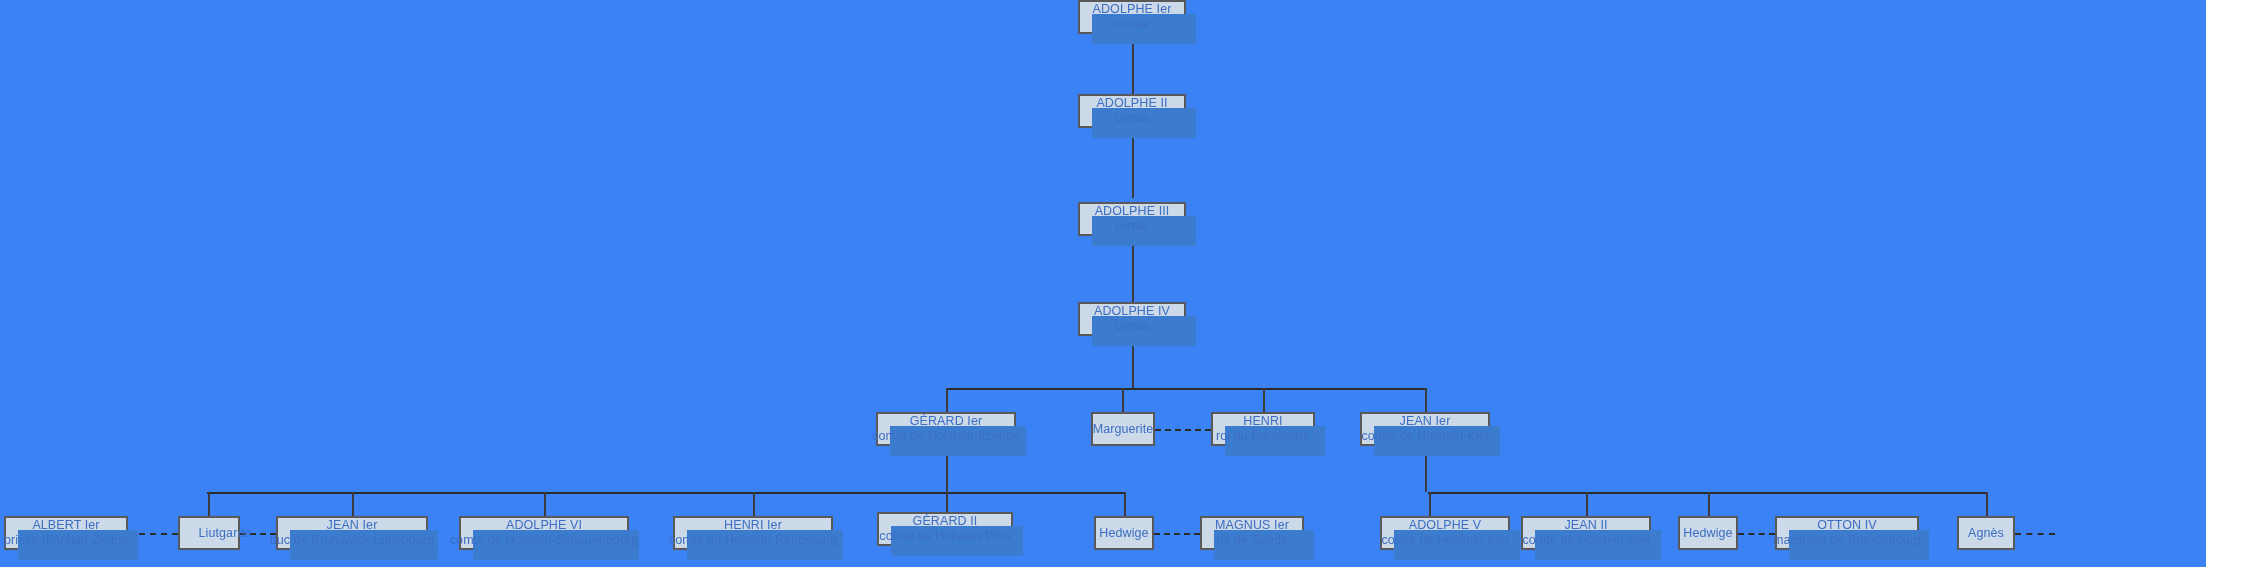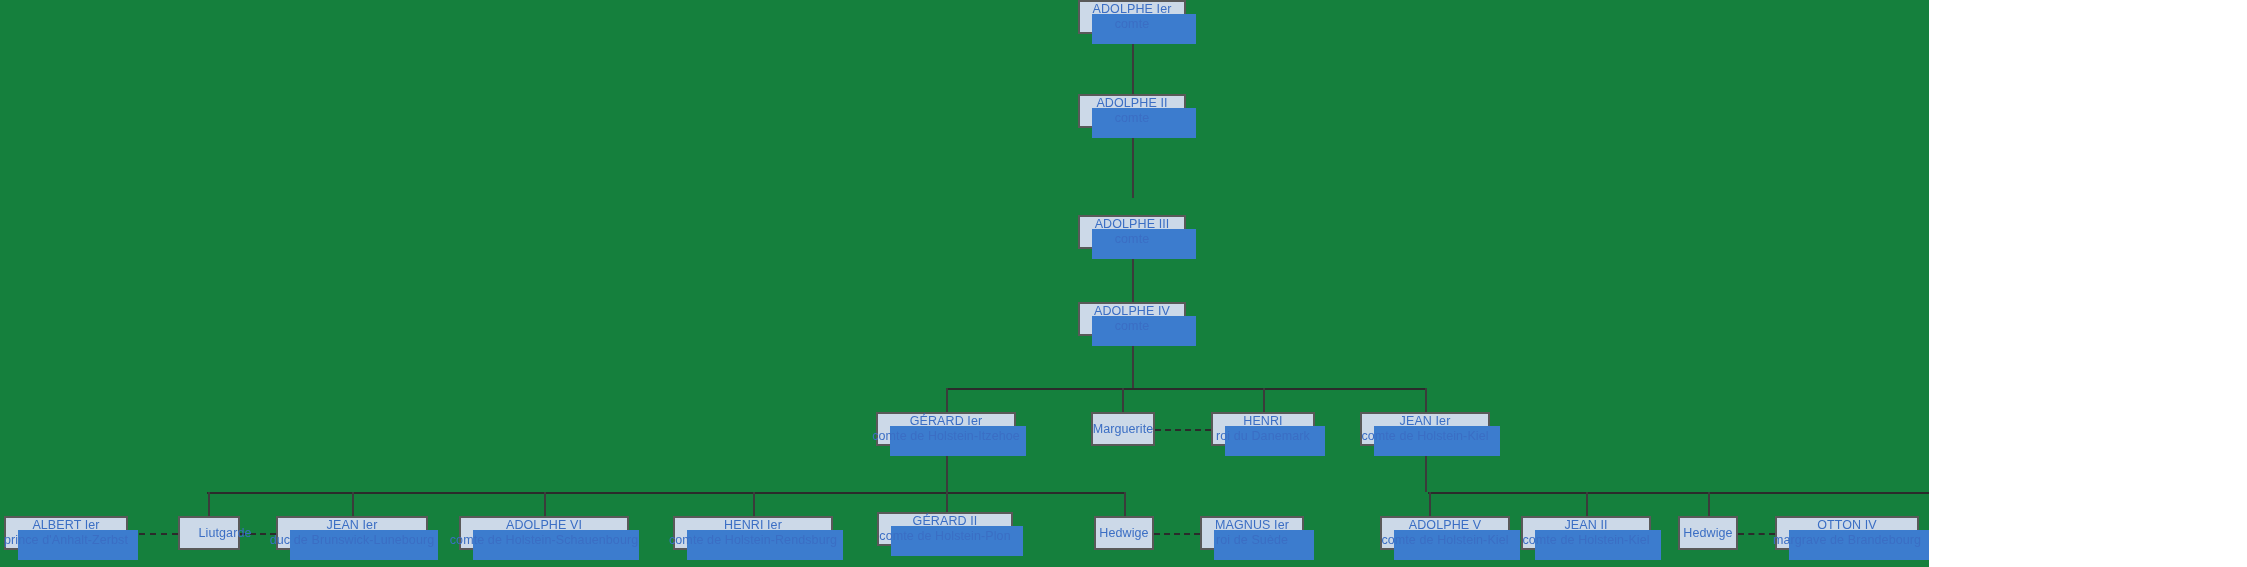--- a/index.html
+++ b/index.html
@@ -1,21 +1,21 @@
 <!DOCTYPE html>
 <html><head>
 <meta charset="utf-8">
 <style>
   html,body{margin:0;padding:0;background:#ffffff;}
   body{font-family:"Liberation Sans","DejaVu Sans",sans-serif;}
   #chart{
     position:relative;
-    width:1929px;
+    width:2206px;
     height:567px;
-    background:#15803d;
+    background:#3b82f6;
     overflow:hidden;
   }
   
   .node{
     position:absolute;
     box-sizing:border-box;
     background:#ccd9e8;
     border:2px solid #595959;
     color:#3b6ec4;
     display:flex;
@@ -95,21 +95,21 @@
     <div class="marriage" style="left: 1738px; top: 533px; width: 37px;"></div>
     <div class="marriage" style="left: 2015px; top: 533px; width: 40px;"></div>
     <div class="node shadowed" style="left: 1078px; top: 0px; width: 108px; height: 34px;">
       <div class="l1">ADOLPHE Ier</div>
       <div class="l2">comte</div>
     </div>
     <div class="node shadowed" style="left: 1078px; top: 94px; width: 108px; height: 34px;">
       <div class="l1">ADOLPHE II</div>
       <div class="l2">comte</div>
     </div>
-    <div class="node shadowed" style="left: 1078px; top: 215px; width: 108px; height: 34px;">
+    <div class="node shadowed" style="left: 1078px; top: 202px; width: 108px; height: 34px;">
       <div class="l1">ADOLPHE III</div>
       <div class="l2">comte</div>
     </div>
     <div class="node shadowed" style="left: 1078px; top: 302px; width: 108px; height: 34px;">
       <div class="l1">ADOLPHE IV</div>
       <div class="l2">comte</div>
     </div>
     <div class="node shadowed" style="left: 876px; top: 412px; width: 140px; height: 34px;">
       <div class="l1">GÉRARD Ier</div>
       <div class="l2">comte de Holstein-Itzehoe</div>

